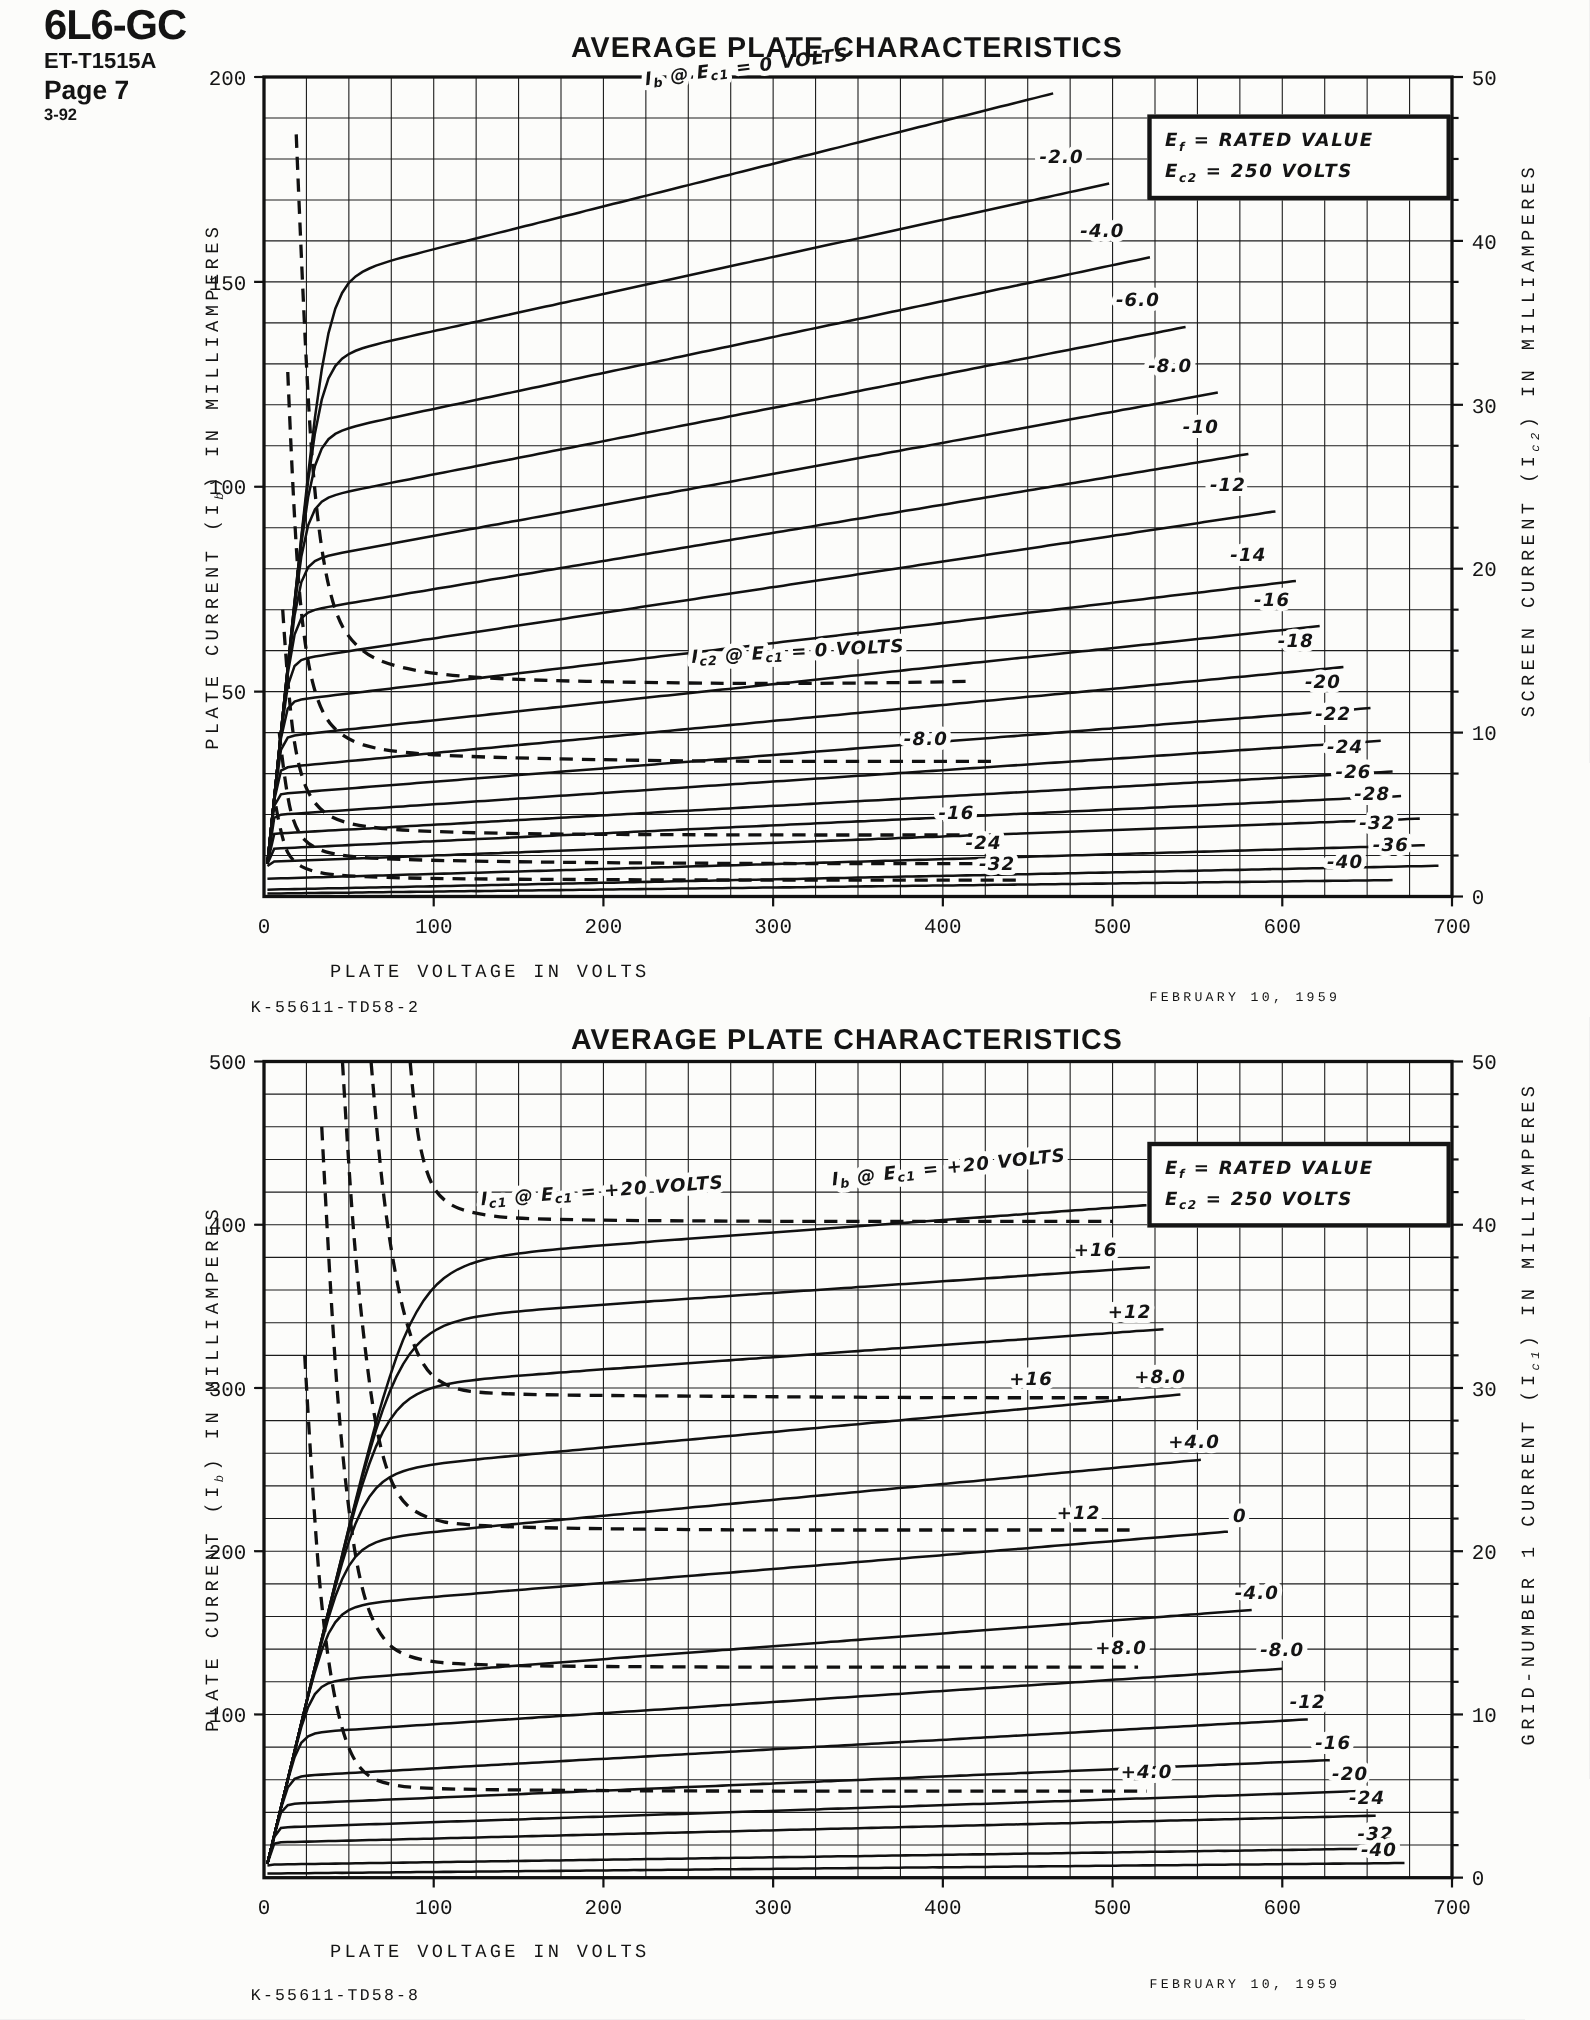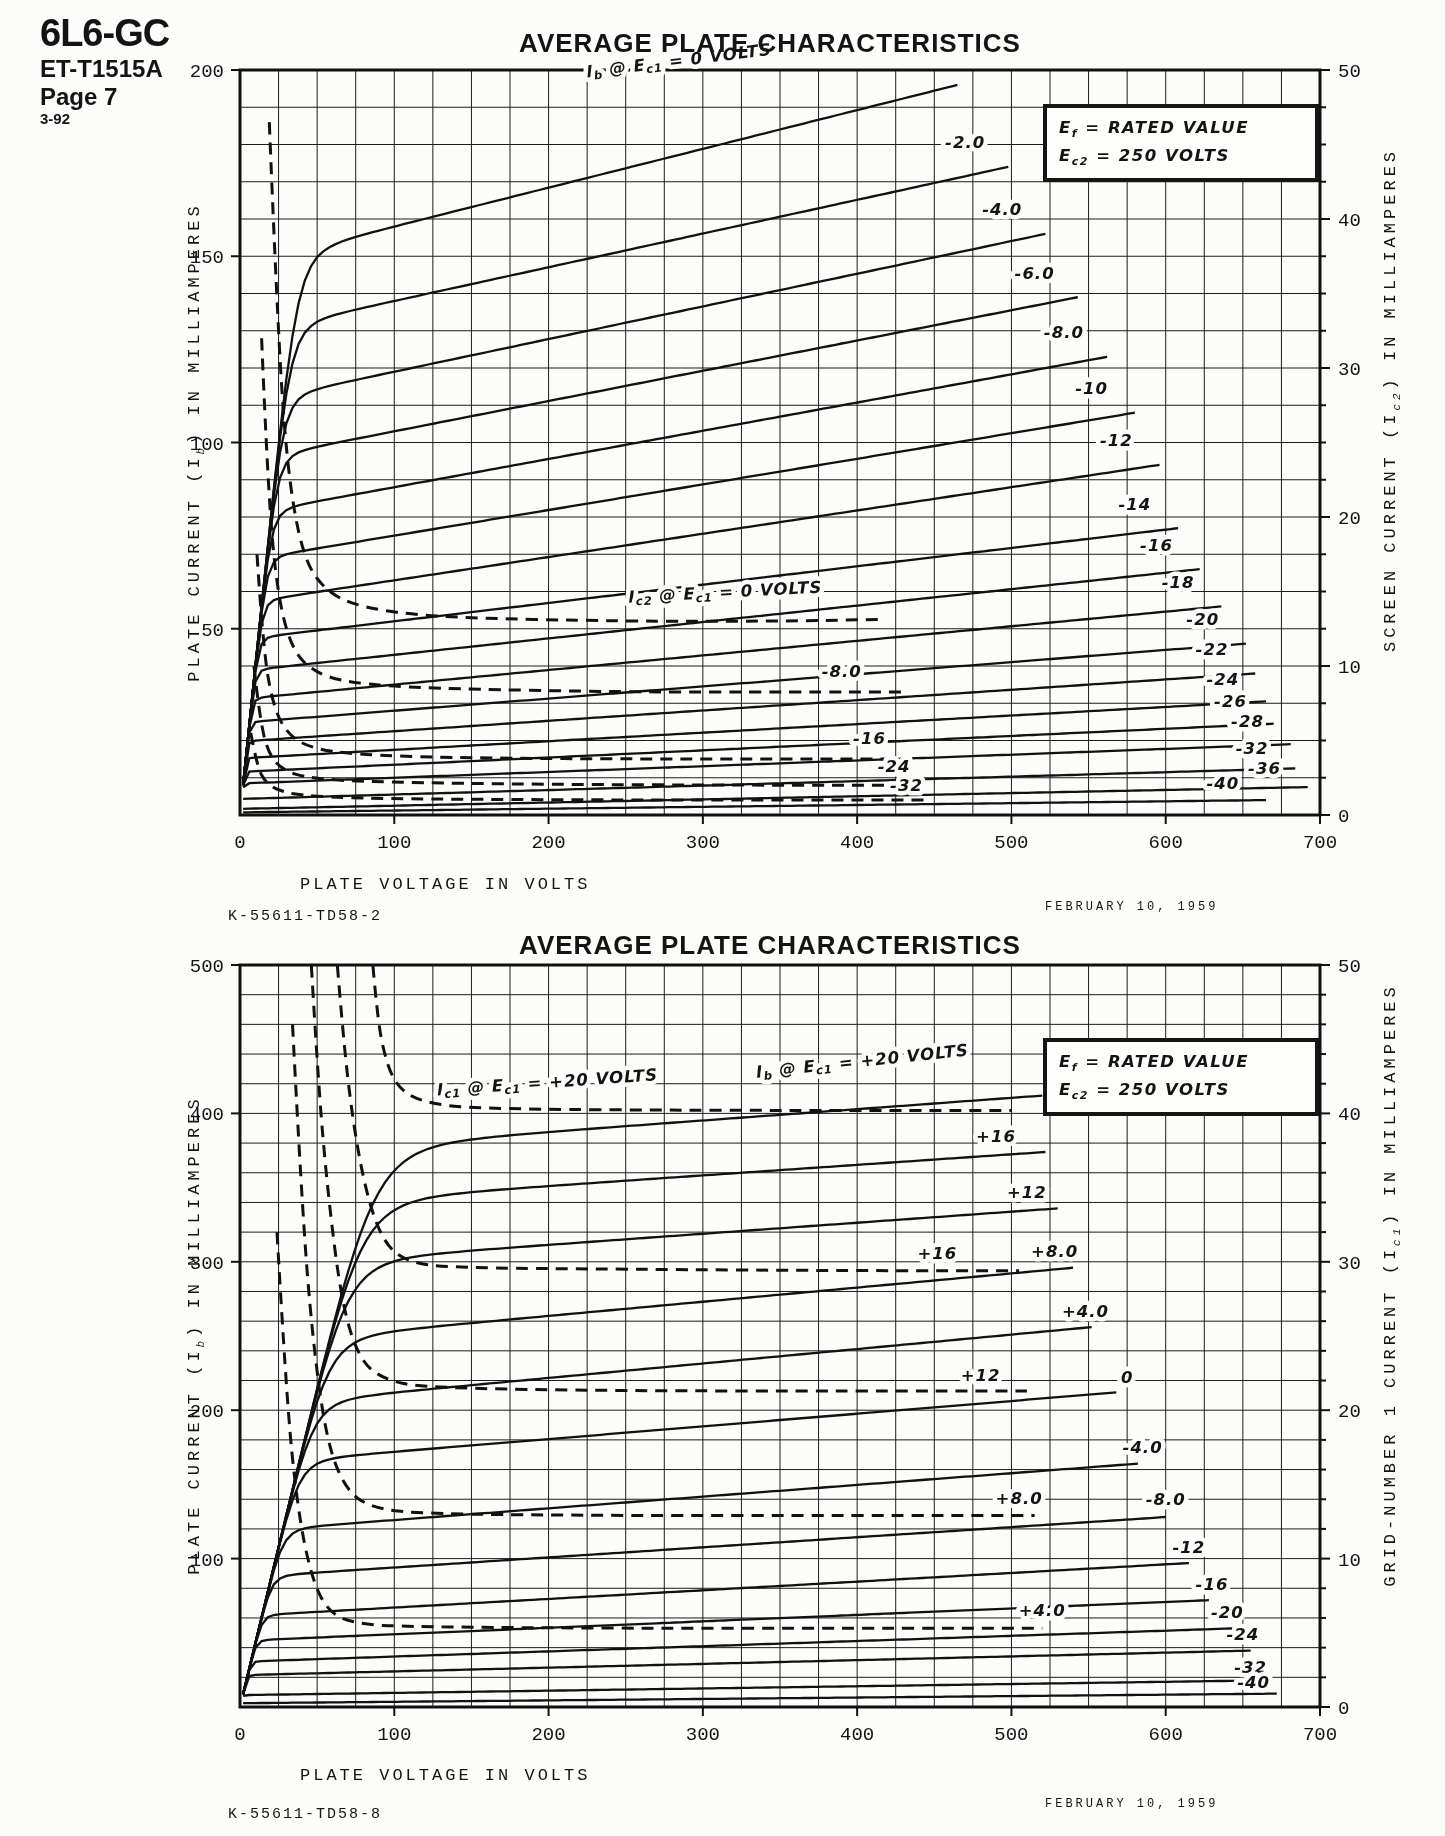--- a/index.html
+++ b/index.html
@@ -1,20 +1,20 @@
 <!DOCTYPE html>
 <html><head>
 <meta charset="utf-8">
 <style>
   html,body{margin:0;padding:0;background:#e8e8e8;}
   .page{position:relative;width:1445px;height:1836px;background:#fcfcfa;
         font-family:"Liberation Sans",sans-serif;color:#141414;overflow:hidden;}
-  .hdr{position:absolute;left:40px;top:14px;line-height:1.05;}
+  .hdr{position:absolute;left:40px;top:4px;line-height:1.05;}
   .hdr .model{font-size:38px;font-weight:800;letter-spacing:-1px;}
-  .hdr .doc{font-size:24px;font-weight:800;margin-top:2px;}
+  .hdr .doc{font-size:20px;font-weight:800;margin-top:2px;}
   .hdr .pg{font-size:24px;font-weight:700;margin-top:3px;}
   .hdr .dc{font-size:15px;font-weight:700;margin-top:2px;}
   .chart-title{position:absolute;left:300px;width:940px;text-align:center;
         font-size:26px;font-weight:800;letter-spacing:1px;}
   .legend{position:absolute;left:1043px;width:244px;border:4px solid #151515;
         background:#fdfdfb;padding:7px 12px;font-family:"DejaVu Sans",sans-serif;
         font-style:italic;font-weight:600;font-size:16.5px;letter-spacing:1.5px;line-height:1.6;
         white-space:nowrap;}
   .legend sub,.vlabel sub{font-size:11px;font-style:italic;}
   .vlabel{position:absolute;white-space:nowrap;font-family:"Liberation Mono",monospace;

